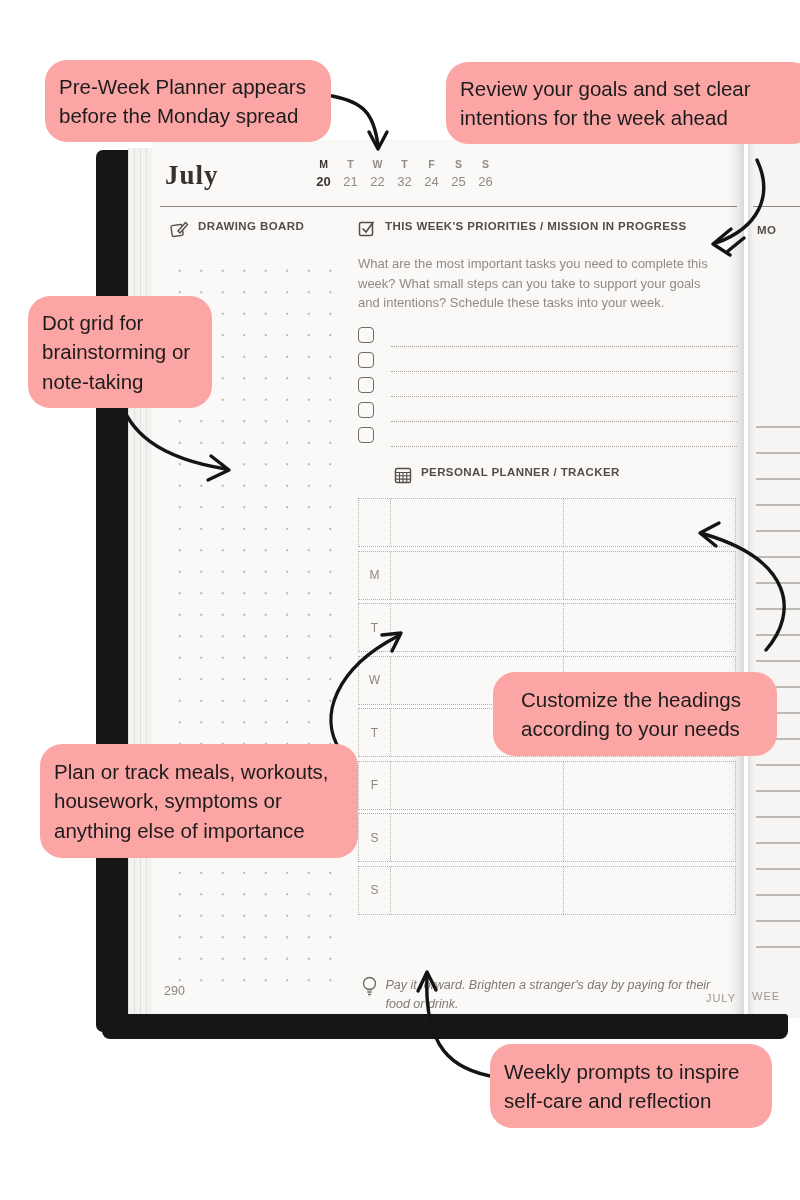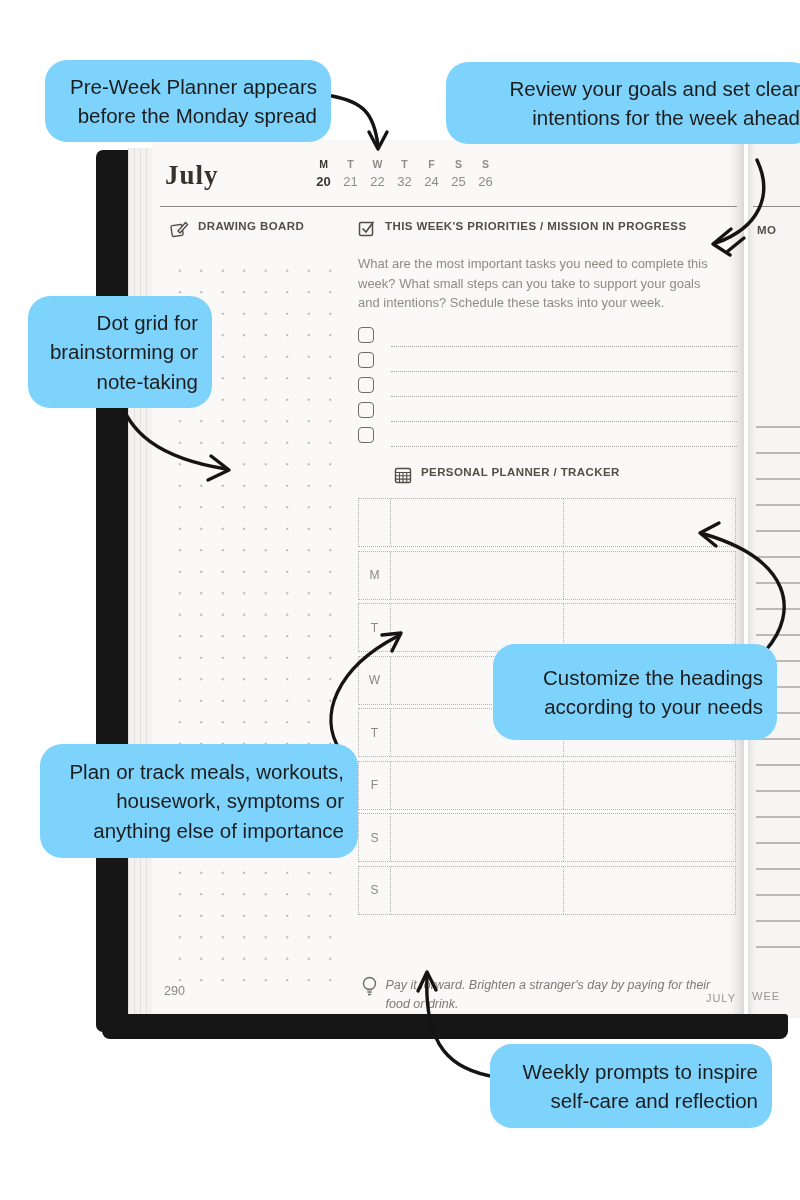--- a/index.html
+++ b/index.html
@@ -59,27 +59,27 @@
                 letter-spacing:1px;color:#9b978f;}
 
   
   .rp-rule{left:753px;top:206px;width:47px;border-top:1.5px solid #8d8a85;}
   .rp-head{left:757px;top:224px;font-size:11.5px;font-weight:700;color:#524d46;letter-spacing:.4px;}
   .rp-lines{left:756px;top:402px;width:44px;height:566px;
             background-image:repeating-linear-gradient(to bottom,transparent 0 24.5px,#bdbab5 24.5px 26px);}
   .rp-foot{left:752px;top:990px;font-size:11px;letter-spacing:1px;color:#9b978f;}
 
   
-  .callout{background:#7dd3fc;border-radius:22px;color:#1c1c1c;
-           display:flex;align-items:center;justify-content:center;text-align:right;
+  .callout{background:#fca5a5;border-radius:22px;color:#1c1c1c;
+           display:flex;align-items:center;justify-content:center;text-align:left;
            font-size:20.5px;font-weight:500;line-height:1.42;padding:6px 14px;box-sizing:border-box;}
   .co-preweek{left:45px;top:60px;width:286px;height:82px;}
   .co-review{left:446px;top:62px;width:368px;height:82px;}
   .co-dotgrid{left:28px;top:296px;width:184px;height:112px;}
-  .co-customize{left:493px;top:644px;width:284px;height:96px;padding-left:28px;}
+  .co-customize{left:493px;top:672px;width:284px;height:84px;padding-left:28px;}
   .co-track{left:40px;top:744px;width:318px;height:114px;}
   .co-prompts{left:490px;top:1044px;width:282px;height:84px;}
 
   svg.arrows{left:0;top:0;pointer-events:none;}
 </style>
 </head>
 <body>
 
 <div class="abs cover-left"></div>
 <div class="abs page-stack"></div>

